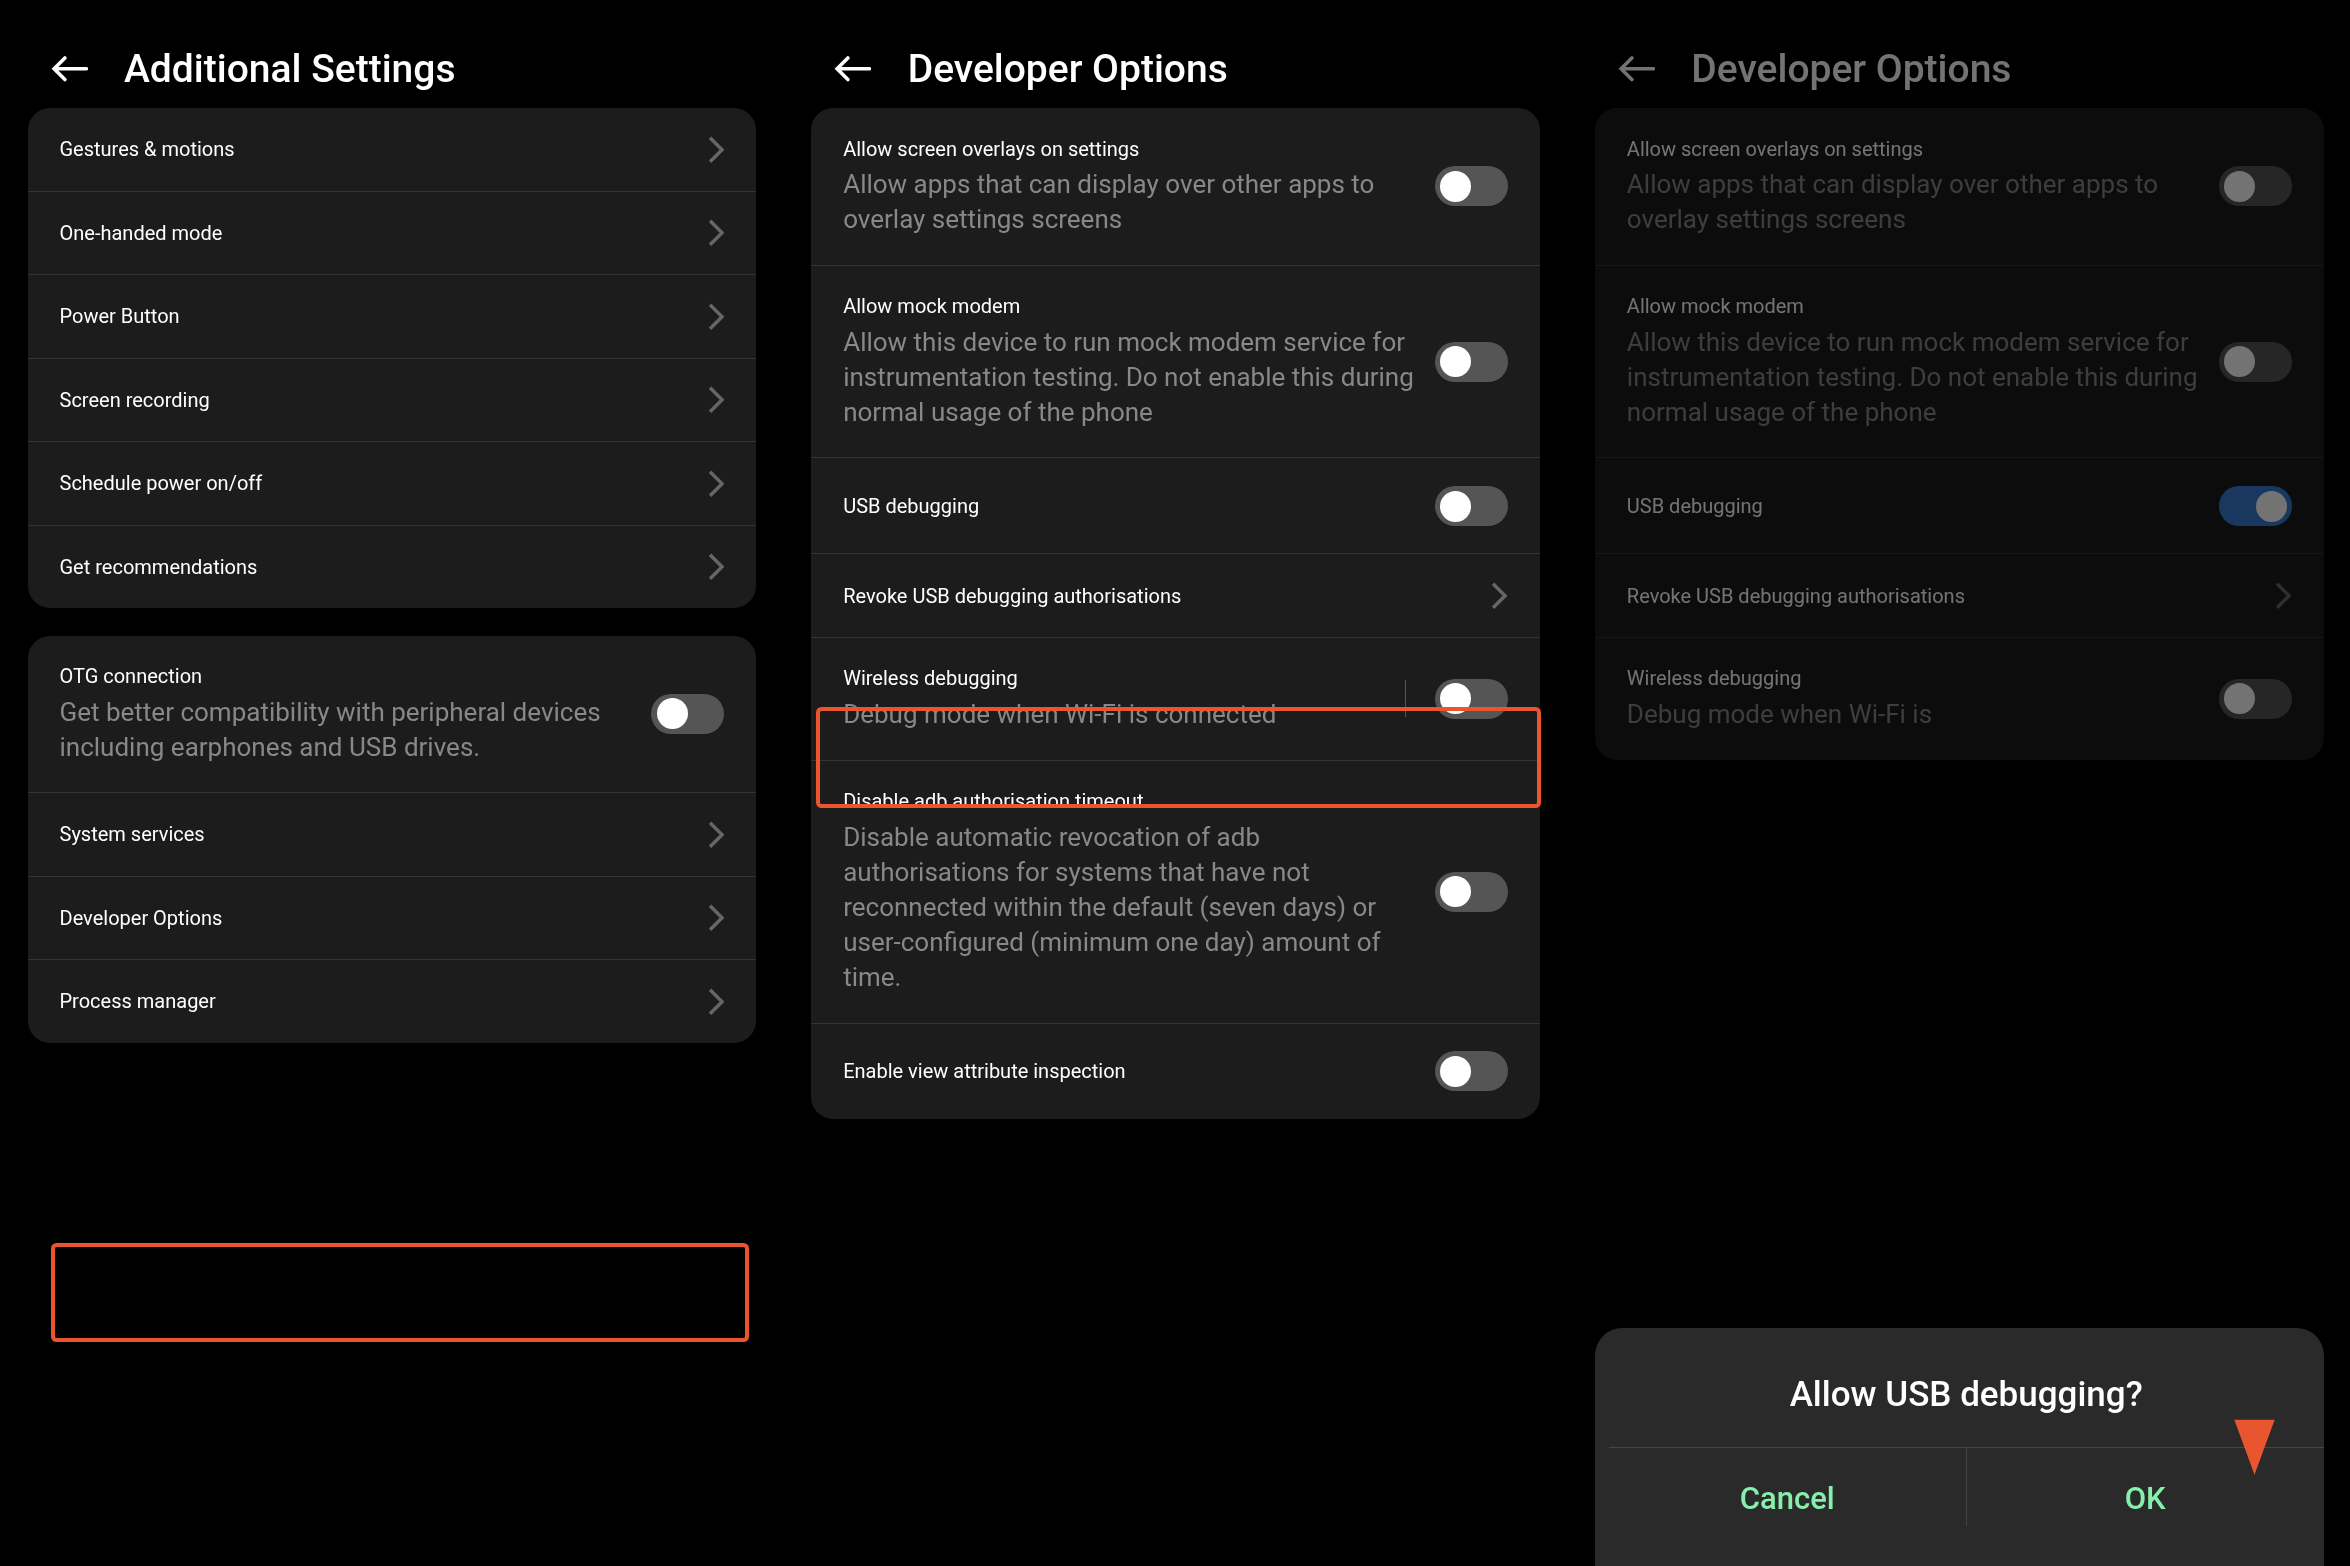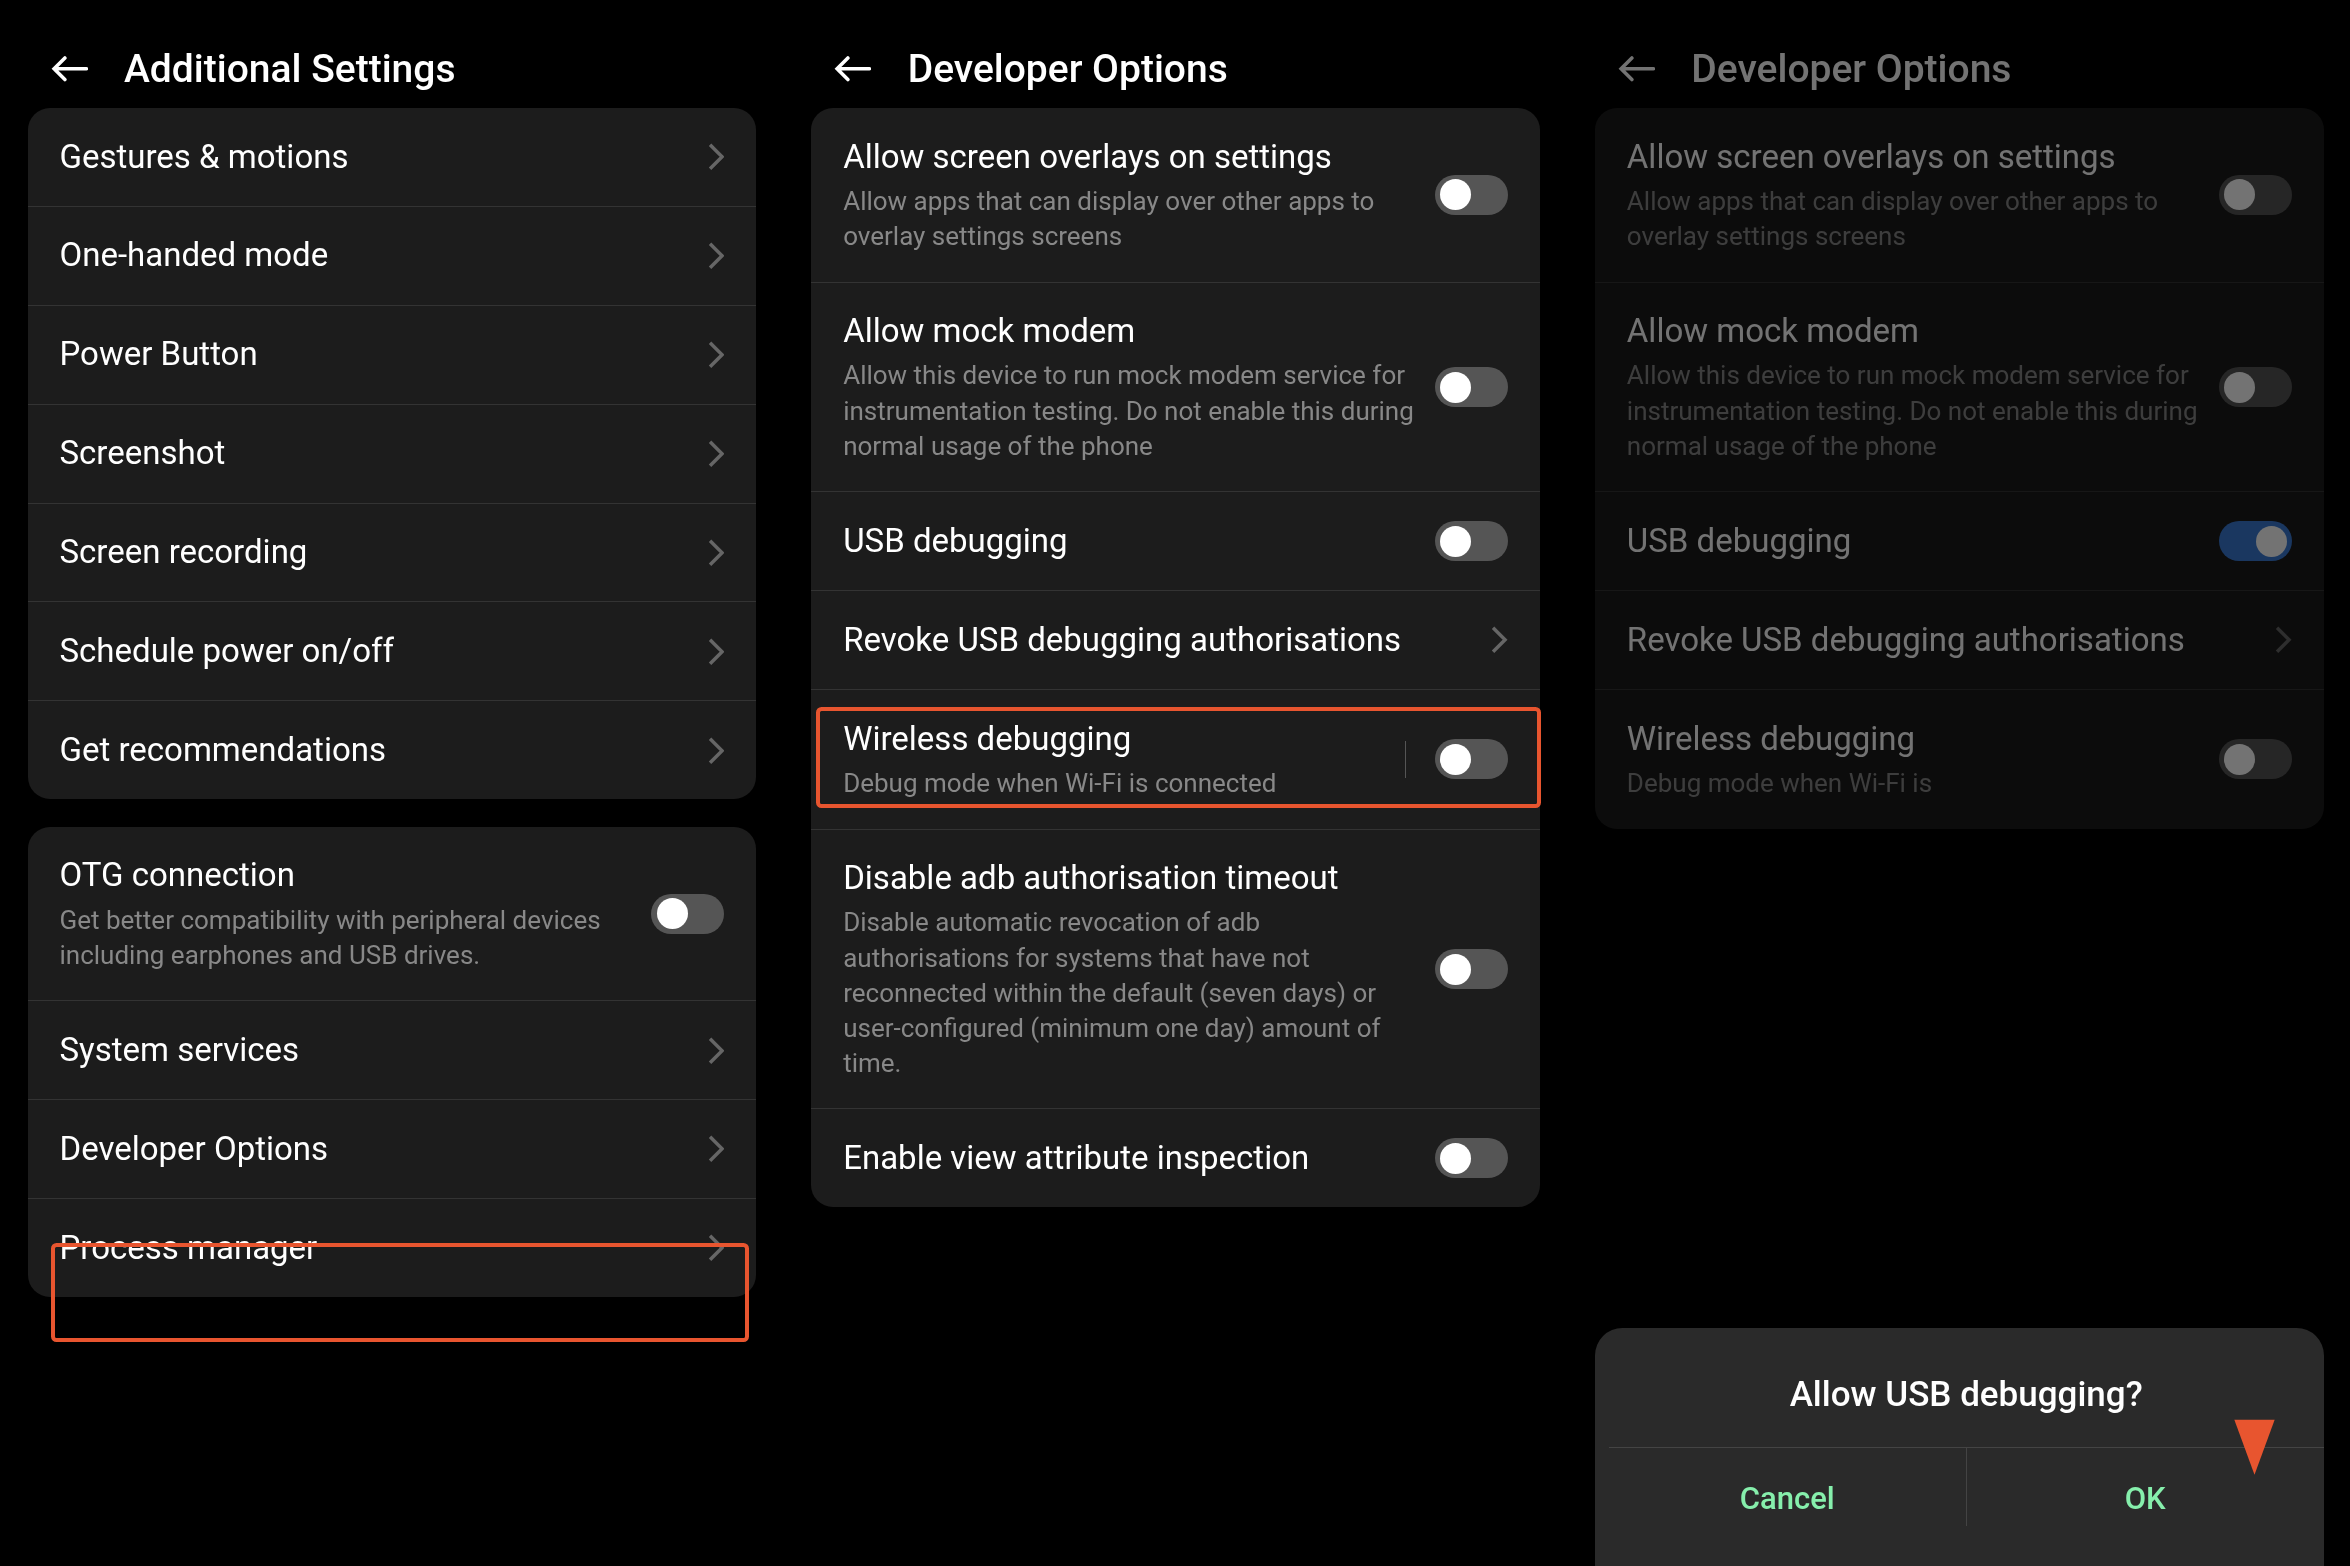--- a/index.html
+++ b/index.html
@@ -47,21 +47,21 @@
   .item {
     display: flex;
     align-items: center;
     padding: 27.5px 32px;
     border-bottom: 0.9px solid #333;
     position: relative;
   }
   .item:last-child { border-bottom: none; }
   .item-text { flex: 1; }
   .item-title {
-    font-size: 33px;
+    font-size: 20px;
     font-weight: 400;
     color: #fff;
     line-height: 1.3;
   }
   .item-subtitle {
     font-size: 26px;
     color: #888;
     margin-top: 5.5px;
     line-height: 1.35;
   }
@@ -177,28 +177,20 @@
       <div class="item-text">
           <div class="item-title">One-handed mode</div>
         </div>
       <div class="chevron"><svg viewBox="0 0 10 16">
             <path d="M2 1 L9 8 L2 15" stroke="#666" stroke-width="2" fill="none"></path>
           </svg></div>
     </div>
     <div class="item">
       <div class="item-text">
           <div class="item-title">Power Button</div>
-        </div>
-      <div class="chevron"><svg viewBox="0 0 10 16">
-            <path d="M2 1 L9 8 L2 15" stroke="#666" stroke-width="2" fill="none"></path>
-          </svg></div>
-    </div>
-    <div class="item">
-      <div class="item-text">
-          <div class="item-title">Screenshot</div>
         </div>
       <div class="chevron"><svg viewBox="0 0 10 16">
             <path d="M2 1 L9 8 L2 15" stroke="#666" stroke-width="2" fill="none"></path>
           </svg></div>
     </div>
     <div class="item">
       <div class="item-text">
           <div class="item-title">Screen recording</div>
         </div>
       <div class="chevron"><svg viewBox="0 0 10 16">

